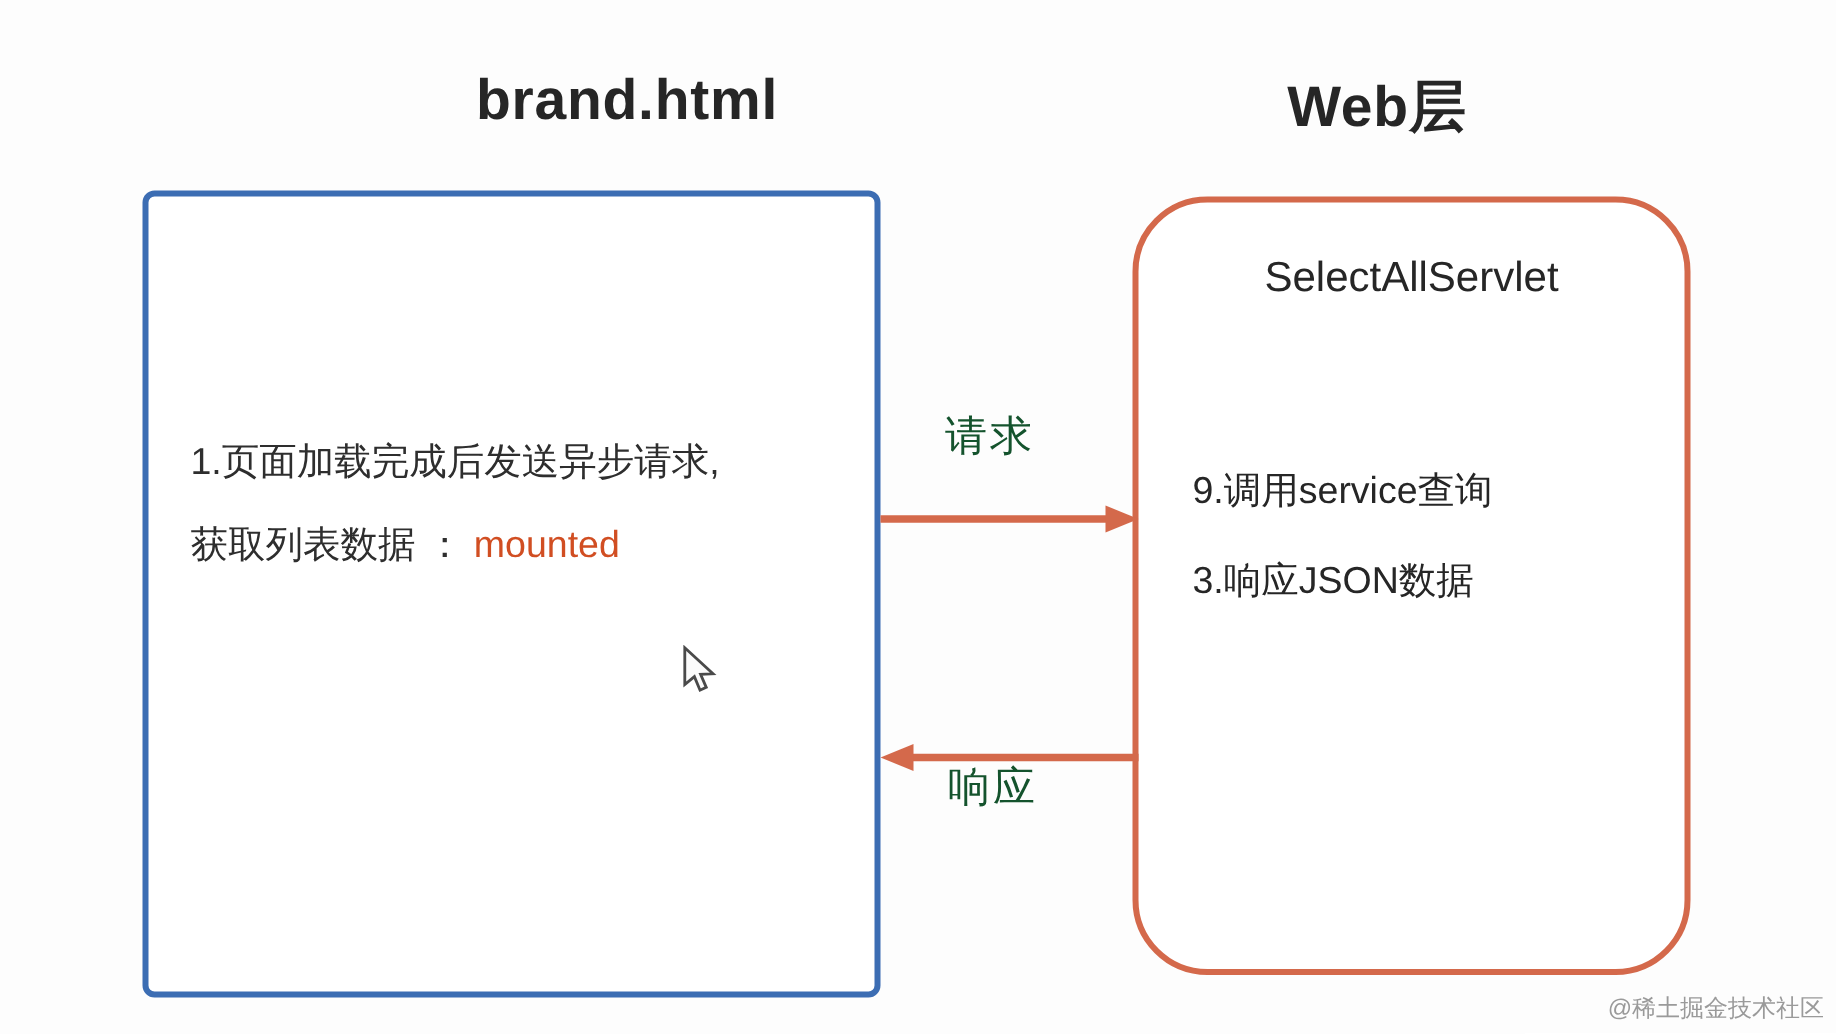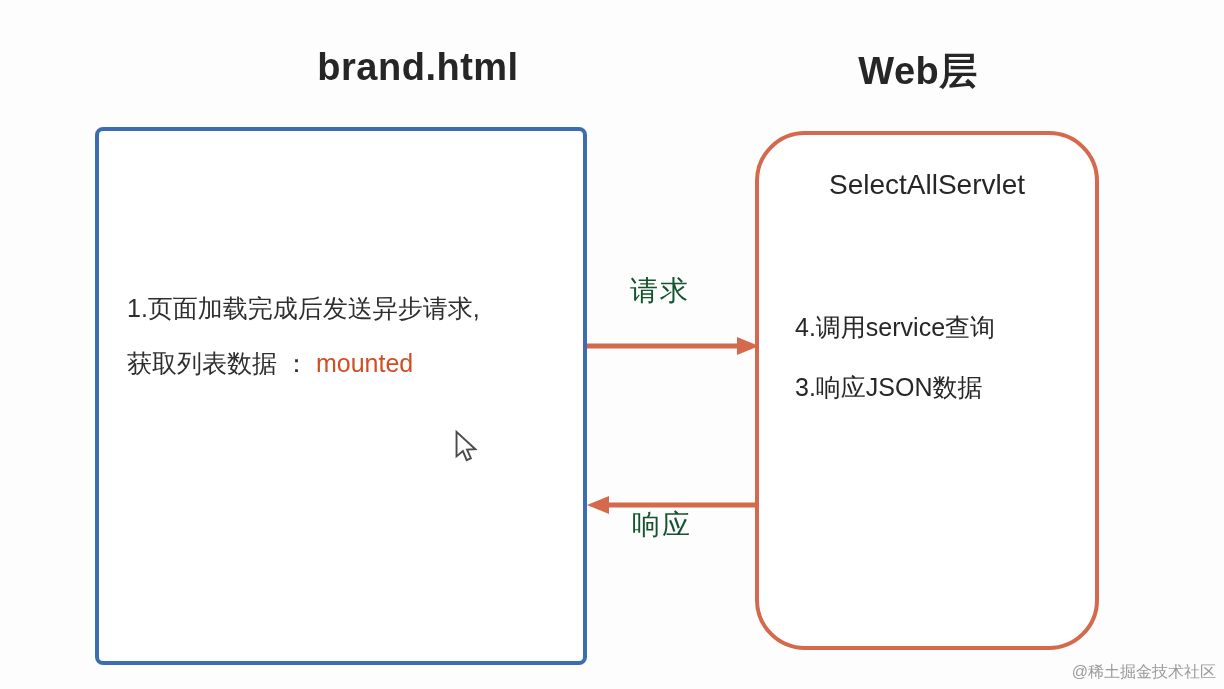--- a/index.html
+++ b/index.html
@@ -31,21 +31,21 @@
     background: #ffffff;
   }
   .box-blue {
     left: 95px; top: 127px;
     width: 492px; height: 538px;
     border: 4px solid #3c6db3;
     border-radius: 8px;
   }
   .box-orange {
     left: 755px; top: 131px;
-    width: 344px; height: 519px;
+    width: 372px; height: 519px;
     border: 4px solid #d4694b;
     border-radius: 50px;
   }
 
   .left-text {
     position: absolute;
     left: 28px; top: 150px;
     width: 440px;
     font-size: 25px;
     line-height: 55px;
@@ -113,21 +113,21 @@
       </div>
       <div>
         <span>获取列表数据  ： </span><span class="highlight">mounted</span>
       </div>
     </div>
   </div>
 
   <div class="box box-orange">
     <div class="servlet-title">SelectAllServlet</div>
     <div class="right-items">
-      <p>4.调用service查询</p>
+      <p>9.调用service查询</p>
       <p>3.响应JSON数据</p>
     </div>
   </div>
 
   <svg class="arrow-svg arrow-request" width="178" height="22">
     <line x1="2" y1="11" x2="156" y2="11" stroke="#d4694b" stroke-width="5"></line>
     <polygon points="152,2 174,11 152,20" fill="#d4694b"></polygon>
   </svg>
   <div class="arrow-label label-request">请求</div>
 

